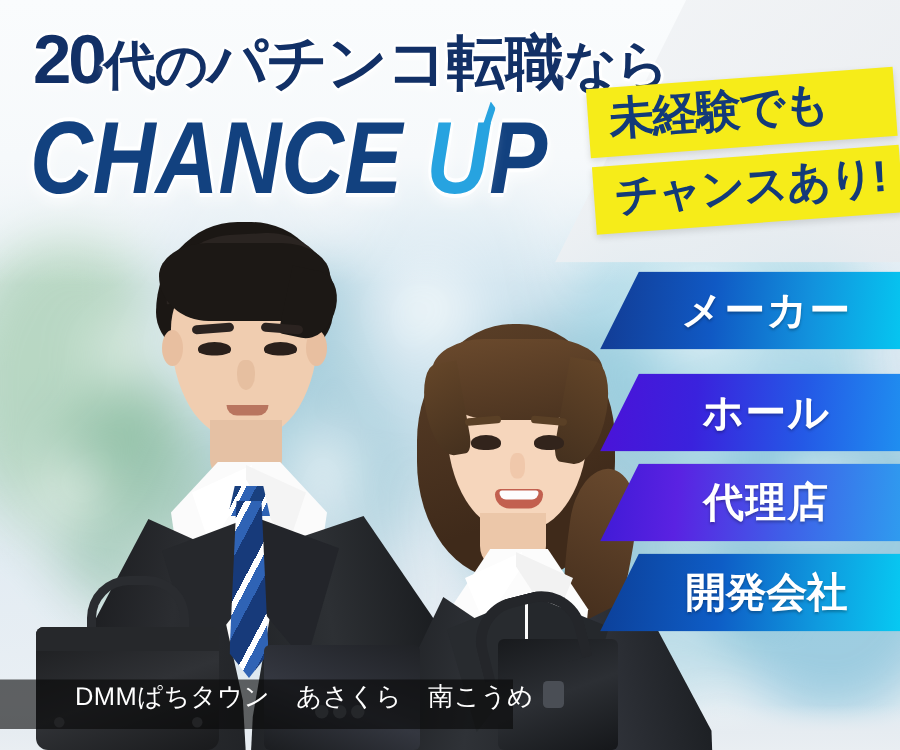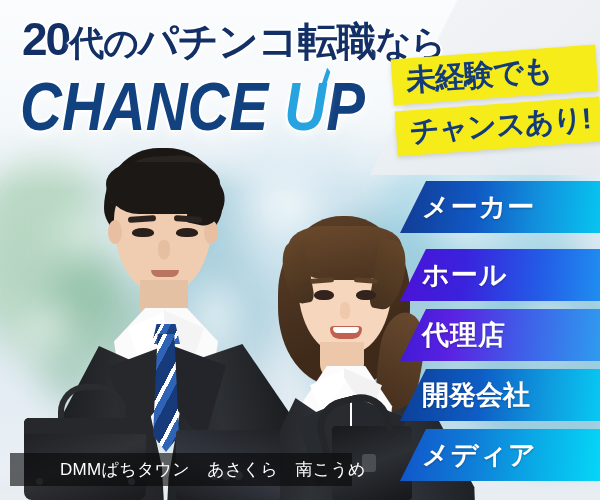--- a/index.html
+++ b/index.html
@@ -344,21 +344,21 @@
     left: 400px; top: 181px;
     width: 200px;
   }
   .cat {
     position: relative;
     height: 52px;
     margin-bottom: 8px;
     clip-path: polygon(13% 0%, 100% 0%, 100% 100%, 0% 100%);
     display: flex;
     align-items: center;
-    justify-content: flex-start;
+    justify-content: center;
     box-shadow: 0 2px 4px rgba(0,0,0,.18);
   }
   .cat span {
     font-size: 27px;
     font-weight: 900;
     color: #ffffff;
     letter-spacing: 1px;
     padding-left: 22px;
     white-space: nowrap;
     text-shadow: 0 1px 2px rgba(0,0,0,.28);
@@ -370,22 +370,21 @@
   .cat-4 { background: linear-gradient(95deg, #1154c9 0%, #0f7ad6 34%, #0aa8e6 66%, #05d6f7 100%); }
   .cat-2 span { letter-spacing: 0px; }
 
   
   .credit {
     position: absolute;
     left: 0; top: 453px;
     width: 342px; height: 33px;
     background: rgba(8,8,8,.62);
     display: flex;
-    align-items: center;
-    margin-left: 10px;
+    align-items: flex-start;
   }
   .credit span {
     color: #ffffff;
     font-size: 17px;
     font-weight: 400;
     letter-spacing: 0.3px;
     padding-left: 50px;
     white-space: nowrap;
   }
 </style>
@@ -496,22 +495,19 @@
     </div>
     <div class="cat cat-1">
       <span>ホール</span>
     </div>
     <div class="cat cat-3">
       <span>代理店</span>
     </div>
     <div class="cat cat-2">
       <span>開発会社</span>
     </div>
-    <div class="cat cat-4">
-      <span>メディア</span>
-    </div>
   </div>
 
   <div class="credit">
     <span>DMMぱちタウン　あさくら　南こうめ</span>
   </div>
 
 </div>
 
 </body></html>

